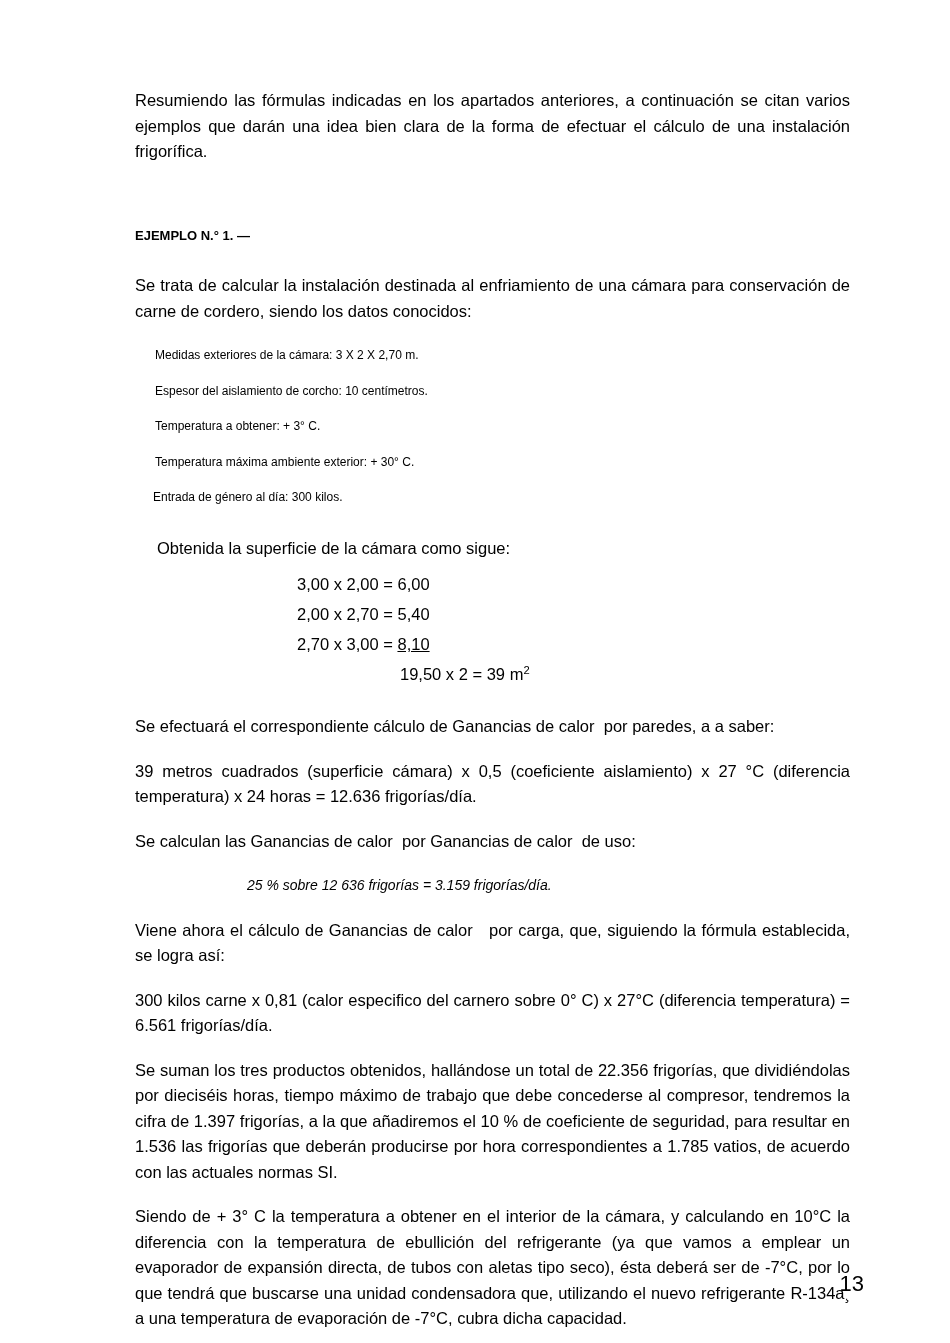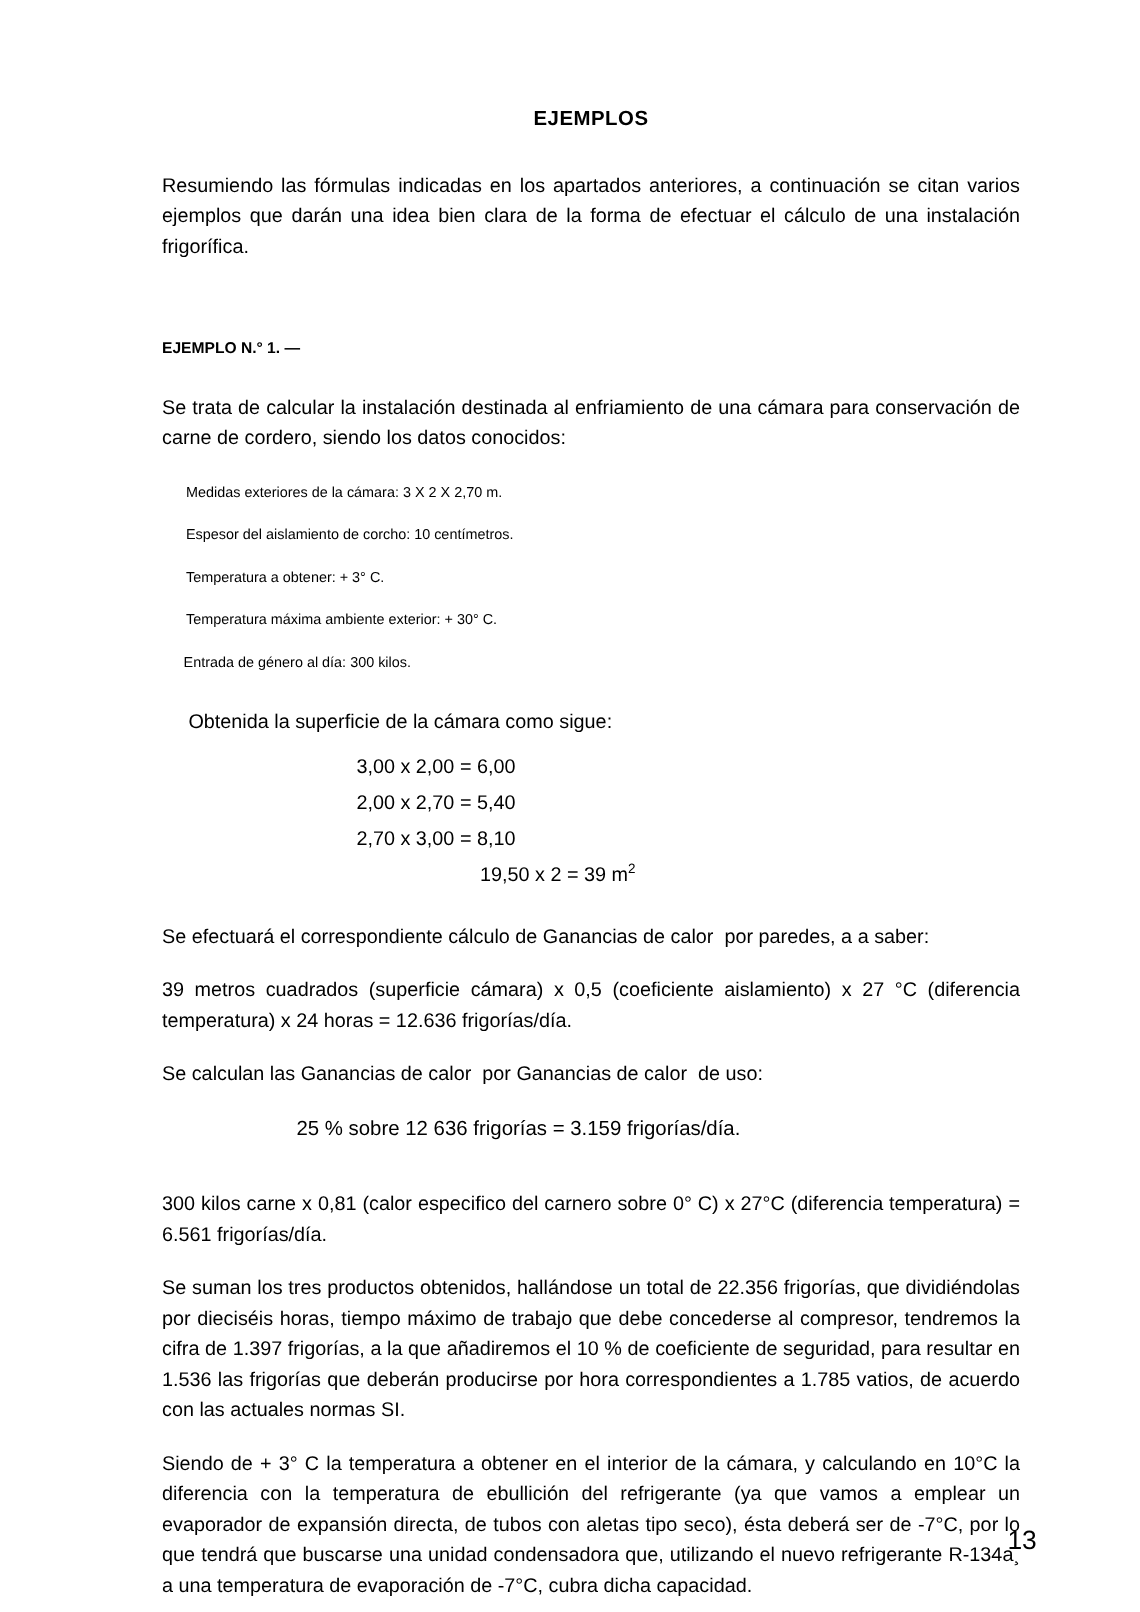--- a/index.html
+++ b/index.html
@@ -82,46 +82,46 @@
     font-size: 16.5px;
     line-height: 30px;
   }
   .calc-row {
     padding-left: 162px;
     white-space: pre;
   }
   .calc-row.total {
     padding-left: 265px;
   }
-  .uline { }
+  .uline { text-decoration: underline; }
   sup { font-size: 0.68em; vertical-align: super; line-height: 0; }
 
   .center-line {
-    font-size: 17px;
+    font-size: 14px;
     line-height: 25.5px;
     margin: 0;
     padding-left: 112px;
     white-space: pre;
+    font-style: italic;
   }
 
   .page-number {
     position: absolute;
     right: 86px;
     bottom: 48px;
     font-size: 22px;
     line-height: 1;
   }
 </style>
 </head>
 <body>
 
 <div class="page">
   <div class="content">
 
-    <div class="doc-title">EJEMPLOS</div>
 
     <p class="para"><span>Resumiendo las fórmulas indicadas en los apartados anteriores, a continuación se citan varios ejemplos que darán una idea bien clara de la forma de efectuar el </span><span class="it">cálculo</span><span> de una instalación frigorífica.</span></p>
 
     <div class="spacer-xl"></div>
 
     <div class="section-head">EJEMPLO N.° 1. —</div>
 
     <div class="spacer-md"></div>
 
     <p class="para">Se trata de calcular la instalación destinada al enfriamiento de una cámara para conservación de carne de cordero, siendo los datos conocidos:</p>
@@ -158,20 +158,21 @@
     <div class="spacer-sm"></div>
 
     <p class="para">Se calculan las Ganancias de calor  por Ganancias de calor  de uso:</p>
 
     <div class="spacer-sm"></div>
 
     <div class="center-line">25 % sobre 12 636 frigorías = 3.159 frigorías/día.</div>
 
     <div class="spacer-sm"></div>
 
+    <p class="para">Viene ahora el cálculo de Ganancias de calor   por carga, que, siguiendo la fórmula establecida, se logra así:</p>
 
     <div class="spacer-sm"></div>
 
     <p class="para">300 kilos carne x 0,81 (calor especifico del carnero sobre 0° C) x 27°C (diferencia temperatura) = 6.561 frigorías/día.</p>
 
     <div class="spacer-sm"></div>
 
     <p class="para">Se suman los tres productos obtenidos, hallándose un total de 22.356 frigorías, que dividiéndolas por dieciséis horas, tiempo máximo de trabajo que debe concederse al compresor, tendremos la cifra de 1.397 frigorías, a la que añadiremos el 10 % de coeficiente de seguridad, para resultar en 1.536 las frigorías que deberán producirse por hora correspondientes a 1.785 vatios, de acuerdo con las actuales normas SI.</p>
 
     <div class="spacer-sm"></div>

